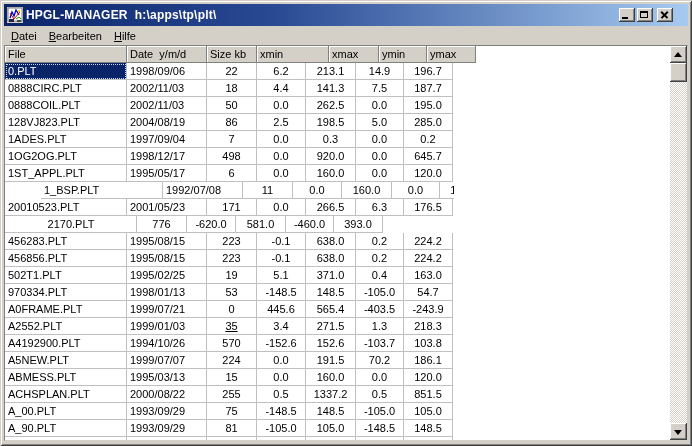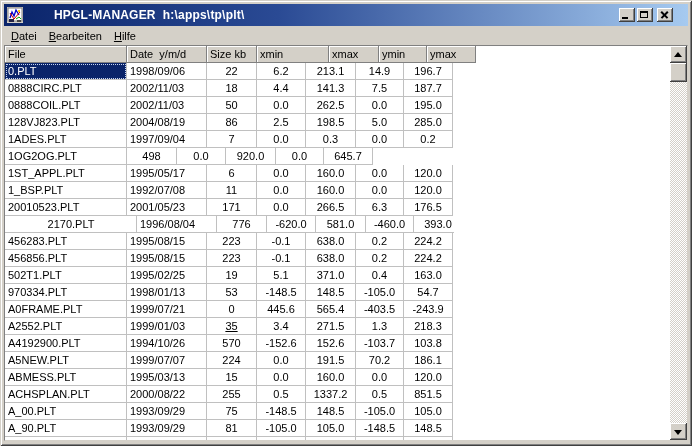--- a/index.html
+++ b/index.html
@@ -14,21 +14,21 @@
 
   
   .titlebar {
     position:absolute; left:4px; top:4px; width:684px; height:22px;
     background:linear-gradient(90deg,#0a246a 0%,#2a4a94 40%,#a6caf0 100%);
     display:flex; align-items:center; padding:0 3px; gap:3px;
   }
   .app-icon { width:16px; height:16px; flex:0 0 auto; }
   .title-text {
     color:#fff; font-weight:bold; font-size:12px; white-space:pre;
-    overflow:hidden; flex:1 1 auto; letter-spacing:0.2px;margin-left:28px;
+    overflow:hidden; flex:1 1 auto; letter-spacing:0.2px;
   }
   .win-buttons { display:flex; gap:2px; padding-right:12px; }
   .win-btn {
     width:16px; height:14px; background:#d4d0c8; position:relative;
     box-shadow: inset -1px -1px 0 #404040, inset 1px 1px 0 #ffffff,
                 inset -2px -2px 0 #808080, inset 2px 2px 0 #d4d0c8;
   }
   .win-btn.close { margin-left:2px; }
   .glyph-min { position:absolute; left:3px; bottom:3px; width:6px; height:2px; background:#000; }
   .glyph-max { position:absolute; left:3px; top:3px; width:8px; height:7px; border:1px solid #000; border-top-width:2px; }
@@ -192,56 +192,56 @@
             <span class="cell" style="width: 122px;">1ADES.PLT</span>
             <span class="cell" style="width: 80px;">1997/09/04</span>
             <span class="cell num" style="width: 50px;">7</span>
             <span class="cell num" style="width: 49px;">0.0</span>
             <span class="cell num" style="width: 50px;">0.3</span>
             <span class="cell num" style="width: 48px;">0.0</span>
             <span class="cell num" style="width: 49px;">0.2</span>
           </div>
           <div class="trow">
             <span class="cell" style="width: 122px;">1OG2OG.PLT</span>
+            <span class="cell" style="width: 80px;">1998/12/17</span>
             <span class="cell num" style="width: 50px;">498</span>
             <span class="cell num" style="width: 49px;">0.0</span>
             <span class="cell num" style="width: 50px;">920.0</span>
             <span class="cell num" style="width: 48px;">0.0</span>
             <span class="cell num" style="width: 49px;">645.7</span>
           </div>
           <div class="trow">
             <span class="cell" style="width: 122px;">1ST_APPL.PLT</span>
             <span class="cell" style="width: 80px;">1995/05/17</span>
             <span class="cell num" style="width: 50px;">6</span>
             <span class="cell num" style="width: 49px;">0.0</span>
             <span class="cell num" style="width: 50px;">160.0</span>
             <span class="cell num" style="width: 48px;">0.0</span>
             <span class="cell num" style="width: 49px;">120.0</span>
           </div>
           <div class="trow">
-            <span class="cell" style="width: 122px;">1_BSP.PLT</span>
+            <span class="cell" style="width: 122px; margin-left: 36px;">1_BSP.PLT</span>
             <span class="cell" style="width: 80px;">1992/07/08</span>
             <span class="cell num" style="width: 50px;">11</span>
             <span class="cell num" style="width: 49px;">0.0</span>
             <span class="cell num" style="width: 50px;">160.0</span>
             <span class="cell num" style="width: 48px;">0.0</span>
             <span class="cell num" style="width: 49px;">120.0</span>
           </div>
           <div class="trow">
             <span class="cell" style="width: 122px;">20010523.PLT</span>
             <span class="cell" style="width: 80px;">2001/05/23</span>
             <span class="cell num" style="width: 50px;">171</span>
             <span class="cell num" style="width: 49px;">0.0</span>
             <span class="cell num" style="width: 50px;">266.5</span>
             <span class="cell num" style="width: 48px;">6.3</span>
             <span class="cell num" style="width: 49px;">176.5</span>
           </div>
           <div class="trow">
             <span class="cell" style="width: 132px; text-align: center;">2170.PLT</span>
-            <span class="cell" style="width: 80px;">1996/08/04</span>
             <span class="cell num" style="width: 50px;">776</span>
             <span class="cell num" style="width: 49px;">-620.0</span>
             <span class="cell num" style="width: 50px;">581.0</span>
             <span class="cell num" style="width: 48px;">-460.0</span>
             <span class="cell num" style="width: 49px;">393.0</span>
           </div>
           <div class="trow">
             <span class="cell" style="width: 122px;">456283.PLT</span>
             <span class="cell" style="width: 80px;">1995/08/15</span>
             <span class="cell num" style="width: 50px;">223</span>

